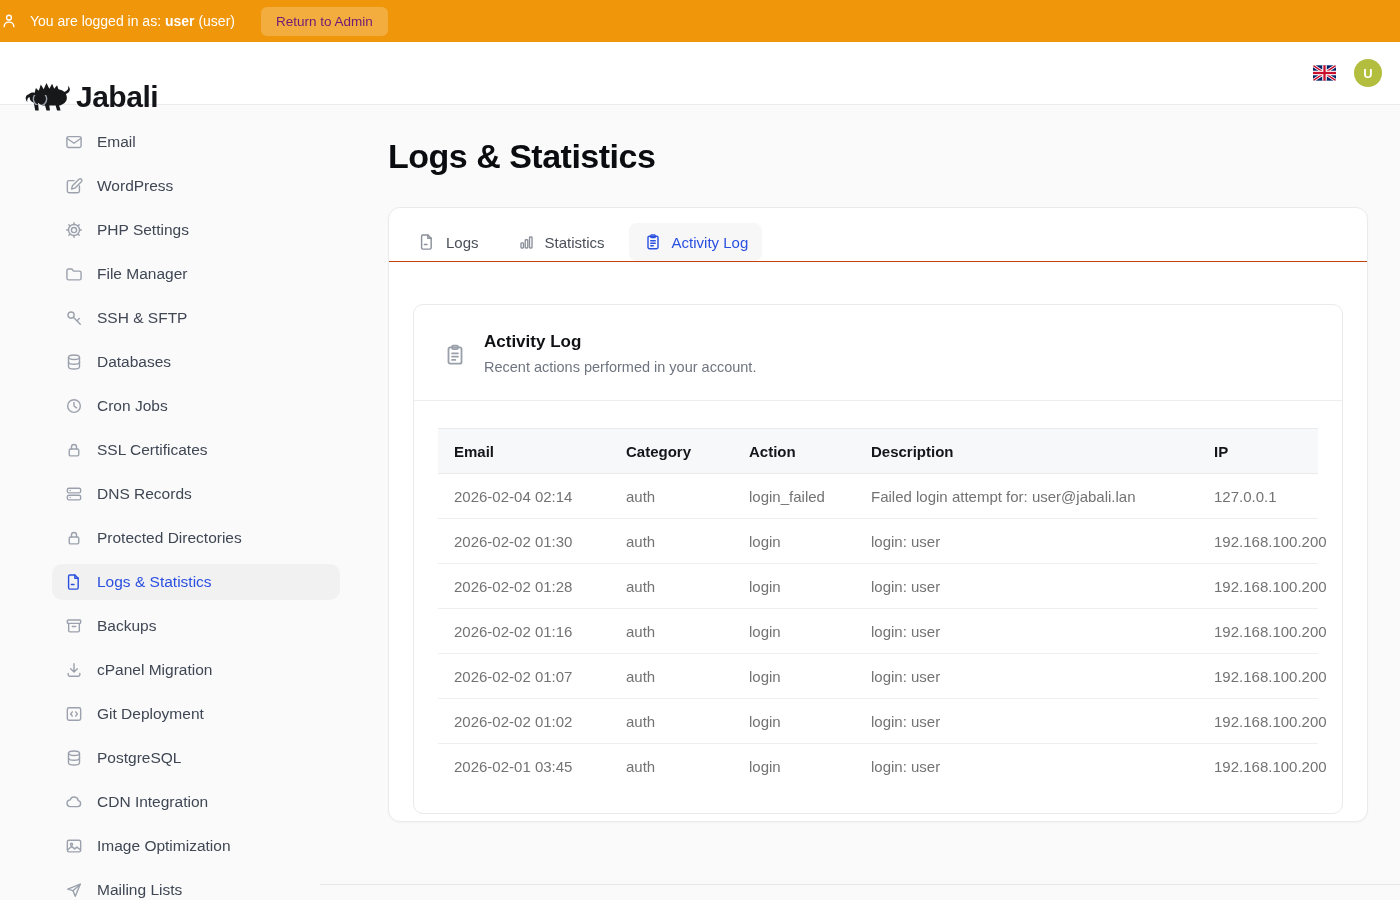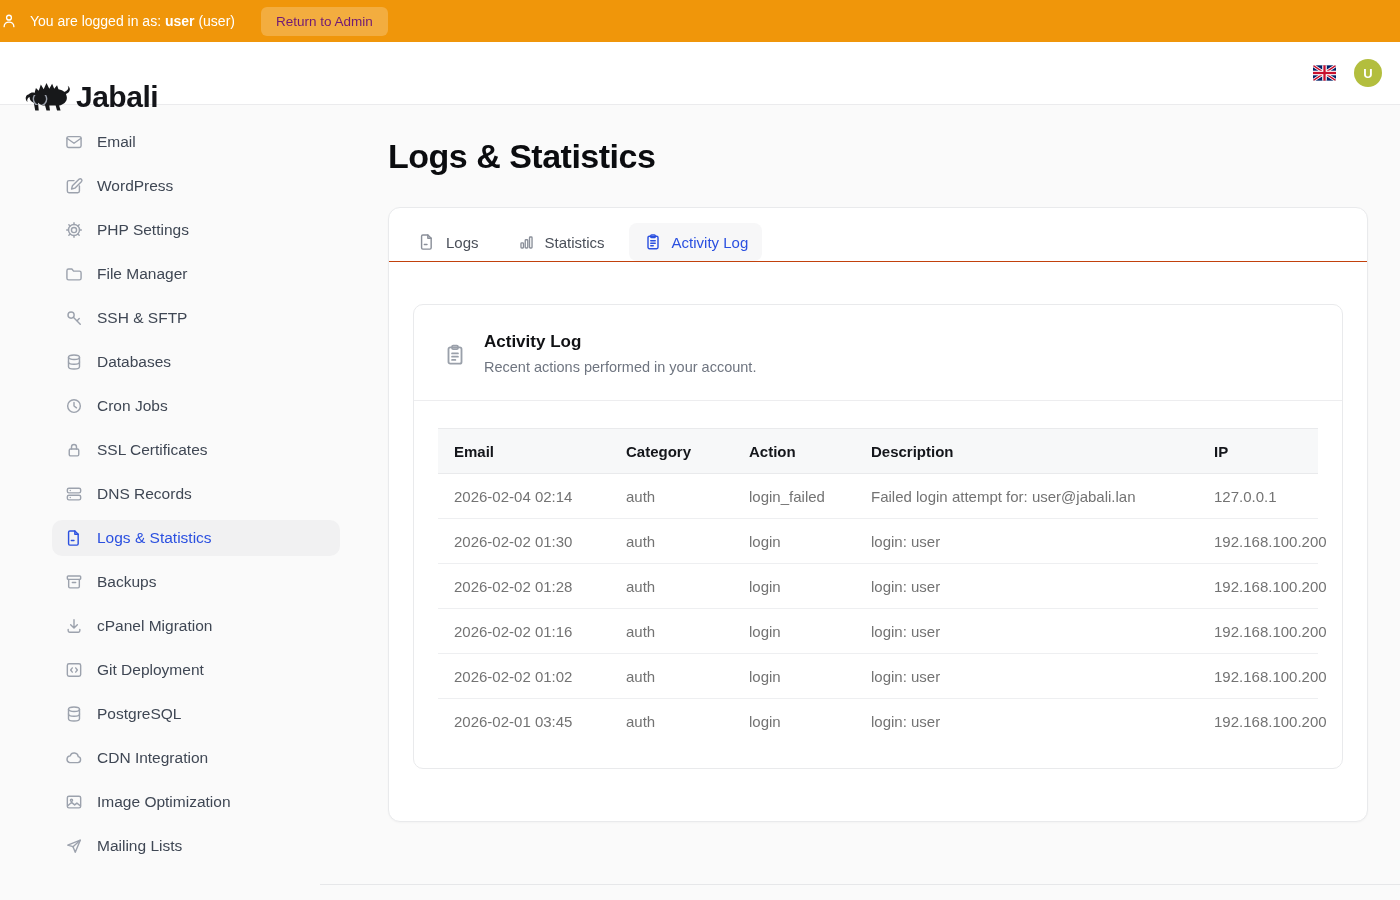--- a/index.html
+++ b/index.html
@@ -236,20 +236,29 @@
       </div>
       <div class="nav-item">
         <span class="icon">
           <svg width="20" height="20" viewBox="0 0 24 24" fill="none" stroke="currentColor" stroke-width="1.7" stroke-linecap="round" stroke-linejoin="round">
             <rect x="4" y="5" width="16" height="5.6" rx="2"></rect>
             <rect x="4" y="13.4" width="16" height="5.6" rx="2"></rect>
             <path d="M7.5 7.8h.01M7.5 16.2h.01"></path>
           </svg>
         </span>
         <span>DNS Records</span>
+      </div>
+      <div class="nav-item">
+        <span class="icon">
+          <svg width="20" height="20" viewBox="0 0 24 24" fill="none" stroke="currentColor" stroke-width="1.7" stroke-linecap="round" stroke-linejoin="round">
+            <rect x="6.3" y="10.8" width="11.4" height="8.2" rx="1.6"></rect>
+            <path d="M9 10.8V8.4a3 3 0 0 1 6 0v2.4"></path>
+          </svg>
+        </span>
+        <span>Protected Directories</span>
       </div>
       <div class="nav-item active">
         <span class="icon">
           <svg width="20" height="20" viewBox="0 0 24 24" fill="none" stroke="currentColor" stroke-width="1.7" stroke-linecap="round" stroke-linejoin="round">
             <path d="M7 3.5h6l4 4V19a1.5 1.5 0 0 1-1.5 1.5h-8.5A1.5 1.5 0 0 1 5.5 19V5A1.5 1.5 0 0 1 7 3.5Z"></path>
             <path d="M13 3.5v4h4M8.8 15h3.2"></path>
           </svg>
         </span>
         <span>Logs &amp; Statistics</span>
       </div>
@@ -410,20 +419,27 @@
                     <td>192.168.100.200</td>
                   </tr>
                   <tr>
                     <td>2026-02-02 01:16</td>
                     <td>auth</td>
                     <td>login</td>
                     <td>login: user</td>
                     <td>192.168.100.200</td>
                   </tr>
                   <tr>
+                    <td>2026-02-02 01:07</td>
+                    <td>auth</td>
+                    <td>login</td>
+                    <td>login: user</td>
+                    <td>192.168.100.200</td>
+                  </tr>
+                  <tr>
                     <td>2026-02-02 01:02</td>
                     <td>auth</td>
                     <td>login</td>
                     <td>login: user</td>
                     <td>192.168.100.200</td>
                   </tr>
                   <tr>
                     <td>2026-02-01 03:45</td>
                     <td>auth</td>
                     <td>login</td>

